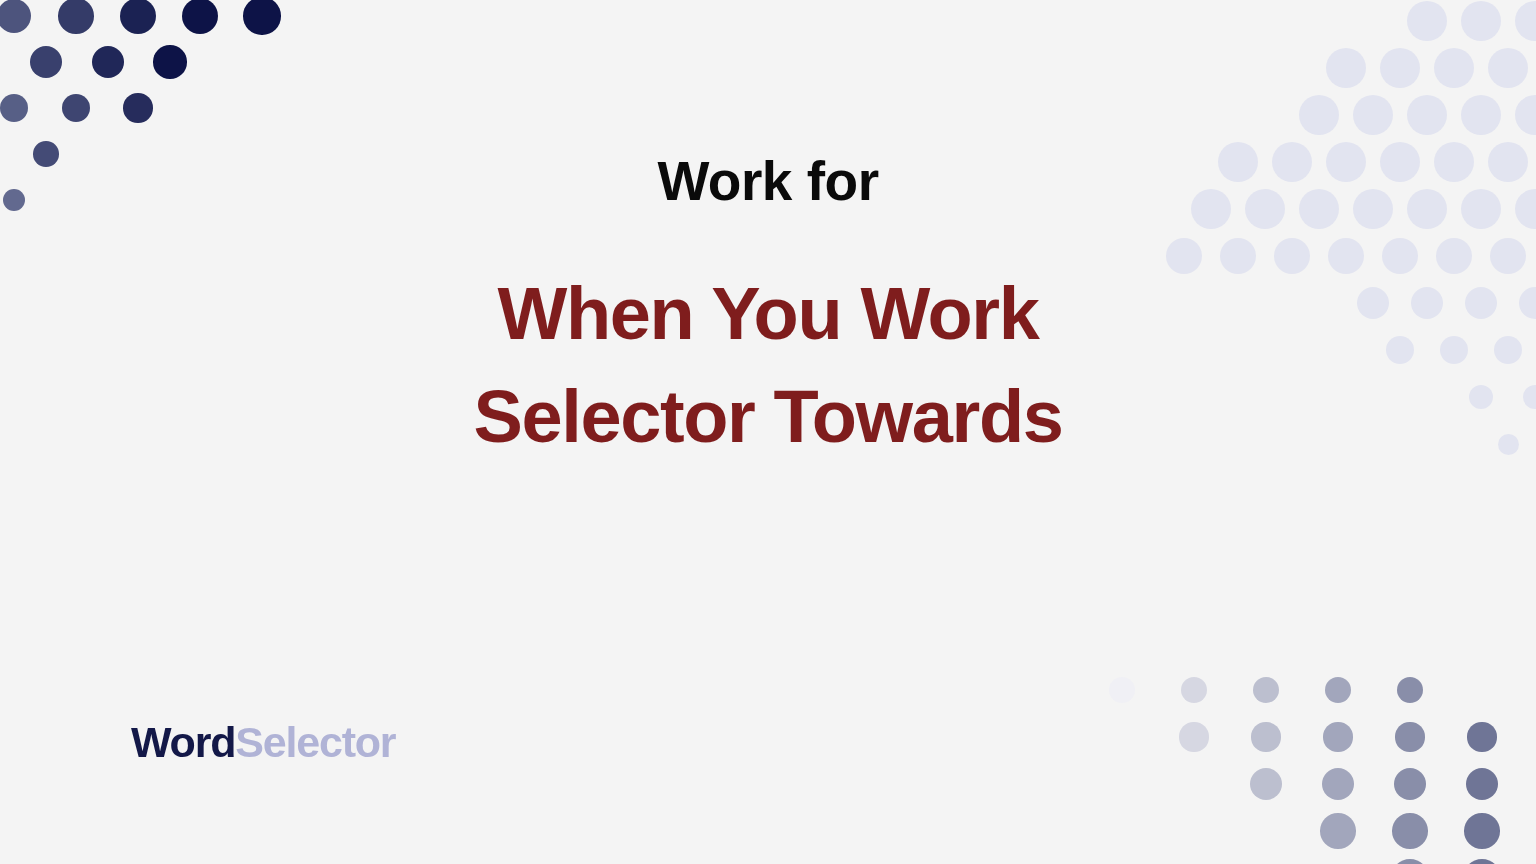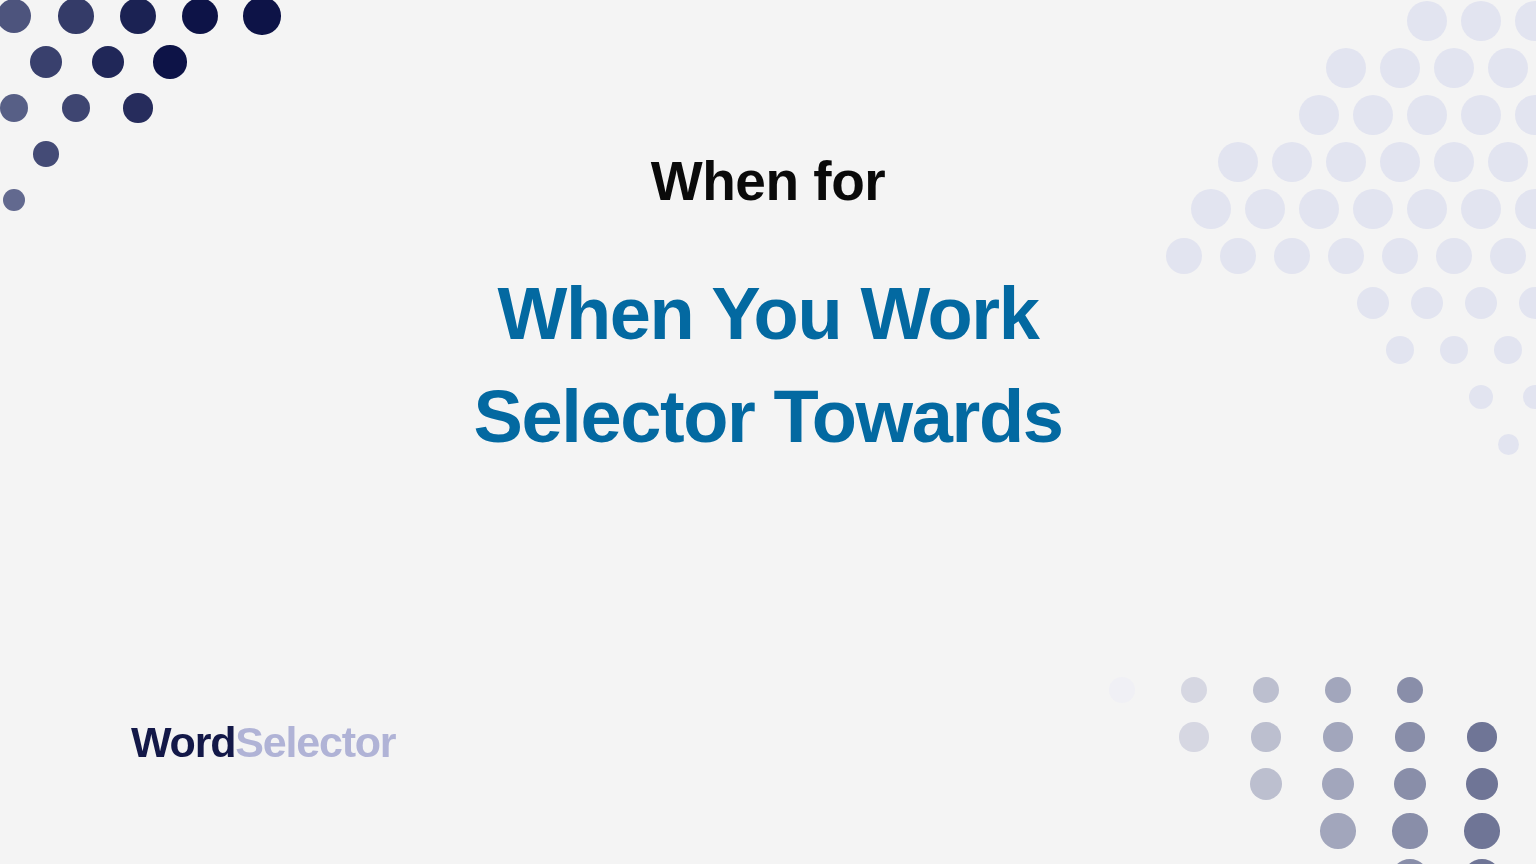--- a/index.html
+++ b/index.html
@@ -55,21 +55,21 @@
     color: #0a0a0a;
     line-height: 1.08;
     text-align: center;
   }
 
   #headline {
     margin-top: 52px;
     font-size: 74px;
     font-weight: 700;
     letter-spacing: -1.4px;
-    color: #0369a1;
+    color: #7f1d1d;
     line-height: 1.39;
     text-align: center;
     max-width: 1040px;
   }
   .headline-line { display: block; }
 
   
   #logo {
     position: absolute;
     left: 104px;
@@ -168,21 +168,21 @@
       <div class="dot" style="left: 216.2px; top: 141.2px; width: 35.6px; height: 35.6px; background: rgb(162, 166, 188);"></div>
       <div class="dot" style="left: 288.2px; top: 141.2px; width: 35.6px; height: 35.6px; background: rgb(137, 142, 169);"></div>
       <div class="dot" style="left: 360.2px; top: 141.2px; width: 35.6px; height: 35.6px; background: rgb(111, 117, 150);"></div>
       <div class="dot" style="left: 286.6px; top: 186.6px; width: 38.8px; height: 38.8px; background: rgb(137, 142, 169);"></div>
       <div class="dot" style="left: 358.6px; top: 186.6px; width: 38.8px; height: 38.8px; background: rgb(111, 117, 150);"></div>
       <div class="dot" style="left: 430.6px; top: 186.6px; width: 38.8px; height: 38.8px; background: rgb(85, 92, 131);"></div>
     </div>
 
   <div id="content">
 
-    <div id="eyebrow">When for</div>
+    <div id="eyebrow">Work for</div>
 
     <h1 id="headline">
       <span class="headline-line">When You Work</span>
       <span class="headline-line">Selector Towards</span>
     </h1>
 
   </div>
 
   <div id="logo">
     <span id="logo-word">Word</span><span id="logo-selector">Selector</span>

